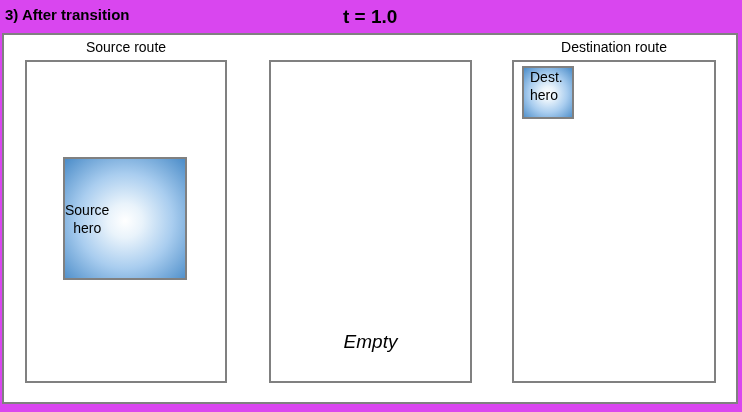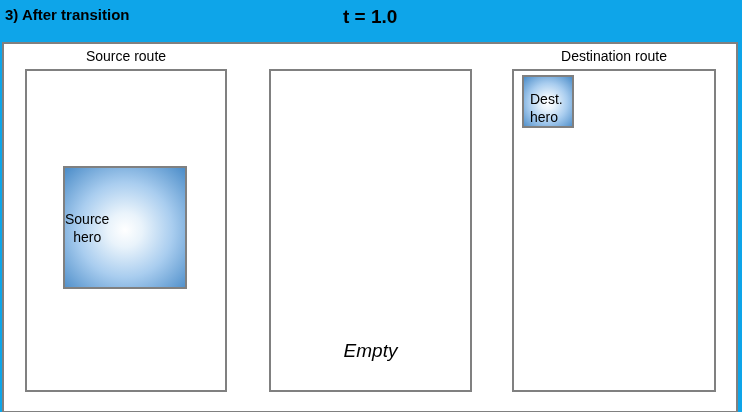--- a/index.html
+++ b/index.html
@@ -6,21 +6,21 @@
     margin: 0;
     padding: 0;
     background: #ffffff;
     font-family: "Liberation Sans", sans-serif;
     color: #000000;
   }
   .canvas {
     position: relative;
     width: 742px;
     height: 412px;
-    background: #0ea5e9;
+    background: #d946ef;
     overflow: hidden;
   }
   .page-title {
     position: absolute;
     left: 5px;
     top: 6px;
     font-size: 15px;
     font-weight: bold;
     white-space: nowrap;
   }
@@ -28,21 +28,21 @@
     position: absolute;
     left: 343px;
     top: 6px;
     font-size: 19px;
     font-weight: bold;
     white-space: nowrap;
   }
   .stage-frame {
     position: absolute;
     left: 2px;
-    top: 42px;
+    top: 33px;
     width: 736px;
     height: 371px;
     border: 2px solid #808080;
     box-sizing: border-box;
     background: #ffffff;
   }
   .panel-label {
     position: absolute;
     top: 3px;
     height: 18px;
@@ -88,21 +88,21 @@
     align-items: center;
     justify-content: flex-start;
     text-align: center;
   }
   .hero-box.dest-hero {
     left: 8px;
     top: 4px;
     width: 52px;
     height: 53px;
     display: flex;
-    align-items: flex-end;
+    align-items: flex-start;
     justify-content: flex-start;
     padding-left: 6px;
     text-align: left;
   }
   .empty-label {
     position: absolute;
     left: 0;
     bottom: 30px;
     width: 100%;
     text-align: center;

